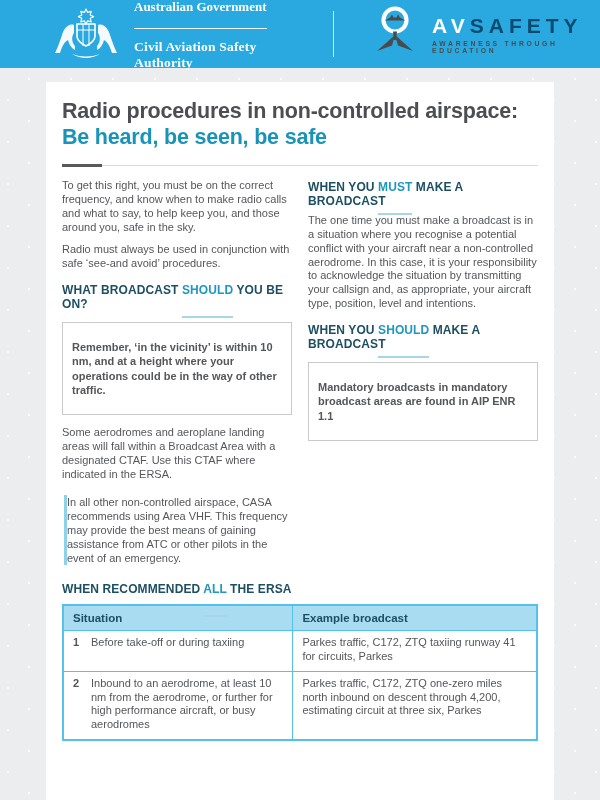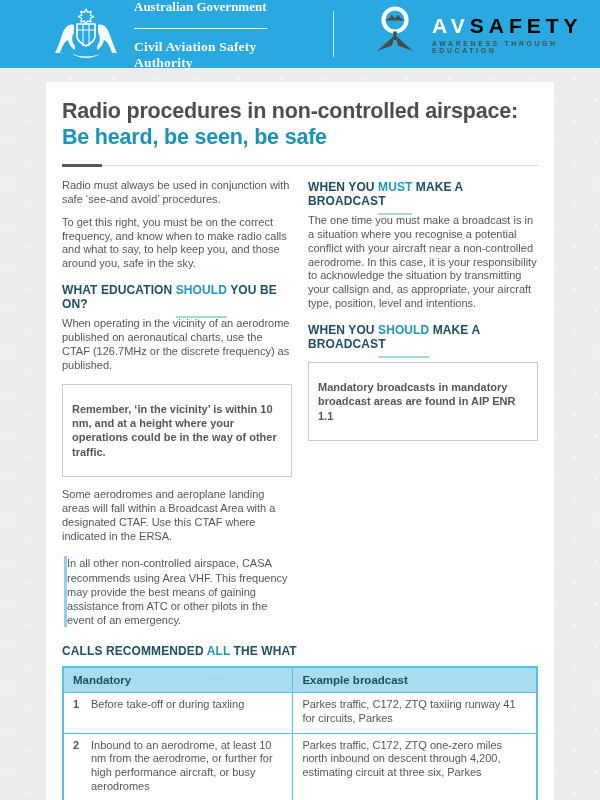--- a/index.html
+++ b/index.html
@@ -21,21 +21,21 @@
   .crest svg{display:block;}
   .gov-text{margin-left:12px;color:#fff;font-family:"Liberation Serif",serif;}
   .gov-line1{font-size:13px;font-weight:bold;display:inline-block;
     padding-bottom:13px;border-bottom:1px solid rgba(255,255,255,.95);}
   .gov-line2{font-size:13.5px;font-weight:bold;margin-top:10px;letter-spacing:.2px;}
   .vdivider{width:1px;height:46px;background:rgba(255,255,255,.75);margin-left:34px;}
   .brand{display:flex;align-items:center;margin-left:34px;}
   .brand-text{margin-left:10px;}
   .brand-word{font-size:21px;font-weight:bold;letter-spacing:5px;line-height:1;}
   .brand-word .av{color:#ffffff;}
-  .brand-word .safety{color:#000000;}
+  .brand-word .safety{color:#0c4a6e;}
   .brand-tag{color:#4a4b4d;font-size:6.8px;font-weight:bold;letter-spacing:2.7px;margin-top:4px;}
   
   .card{
     width:508px;height:800px;box-sizing:border-box;overflow:hidden;
     margin:14px auto 0;background:#fff;padding:17px 16px 0;
   }
   .title{font-size:21.5px;line-height:1.2;font-weight:bold;color:#4d4e52;letter-spacing:-.2px;margin:0;}
   .title .accent{color:#1a93b9;}
   .title-rule{margin-top:13px;position:relative;height:3px;}
   .title-rule .thin{position:absolute;left:0;right:0;top:1px;height:1px;background:#d9dadb;}
@@ -110,51 +110,50 @@
     <span>Radio procedures in non-controlled airspace: </span><span class="accent">Be heard, be seen, be safe</span>
   </h1>
   <div class="title-rule">
     <span class="thin"></span>
       <span class="thick"></span>
   </div>
 
   <div class="cols">
 
     <div class="col">
+      <p class="body">To get this right, you must be on the correct frequency, and know when to make radio calls and what to say, to help keep you, and those around you, safe in the sky.</p>
       <p class="body">Radio must always be used in conjunction with safe ‘see-and avoid’ procedures.</p>
-      <p class="body">To get this right, you must be on the correct frequency, and know when to make radio calls and what to say, to help keep you, and those around you, safe in the sky.</p>
       <h3 class="sec">
-        <span>WHAT EDUCATION </span><span class="kw">SHOULD</span><span> YOU BE ON?</span>
+        <span>WHAT BROADCAST </span><span class="kw">SHOULD</span><span> YOU BE ON?</span>
       </h3>
-      <p class="body">When operating in the vicinity of an aerodrome published on aeronautical charts, use the CTAF (126.7MHz or the discrete frequency) as published.</p>
       <div class="graybox">Remember, ‘in the vicinity’ is within 10 nm, and at a height where your operations could be in the way of other traffic.</div>
       <p class="body">Some aerodromes and aeroplane landing areas will fall within a Broadcast Area with a designated CTAF. Use this CTAF where indicated in the ERSA.</p>
       <div class="quote">In all other non-controlled airspace, CASA recommends using Area VHF. This frequency may provide the best means of gaining assistance from ATC or other pilots in the event of an emergency.</div>
     </div>
 
     <div class="col">
       <h3 class="sec">
         <span>WHEN YOU </span><span class="kw">MUST</span><span> MAKE A BROADCAST</span>
       </h3>
       <p class="body">The one time you must make a broadcast is in a situation where you recognise a potential conflict with your aircraft near a non-controlled aerodrome. In this case, it is your responsibility to acknowledge the situation by transmitting your callsign and, as appropriate, your aircraft type, position, level and intentions.</p>
       <h3 class="sec">
         <span>WHEN YOU </span><span class="kw">SHOULD</span><span> MAKE A BROADCAST</span>
       </h3>
       <div class="graybox">Mandatory broadcasts in mandatory broadcast areas are found in AIP ENR 1.1</div>
     </div>
   </div>
 
   <div class="calls-heading">
-    <span>CALLS RECOMMENDED </span><span class="kw">ALL</span><span> THE WHAT</span>
+    <span>WHEN RECOMMENDED </span><span class="kw">ALL</span><span> THE ERSA</span>
   </div>
 
   <table class="calls">
     <thead>
       <tr>
-        <th class="situation">Mandatory</th>
+        <th class="situation">Situation</th>
         <th>Example broadcast</th>
       </tr>
     </thead>
     <tbody>
       <tr>
         <td class="situation">
           <div class="sit">
               <span class="num">1</span>
               <span>Before take-off or during taxiing</span>
             </div>

